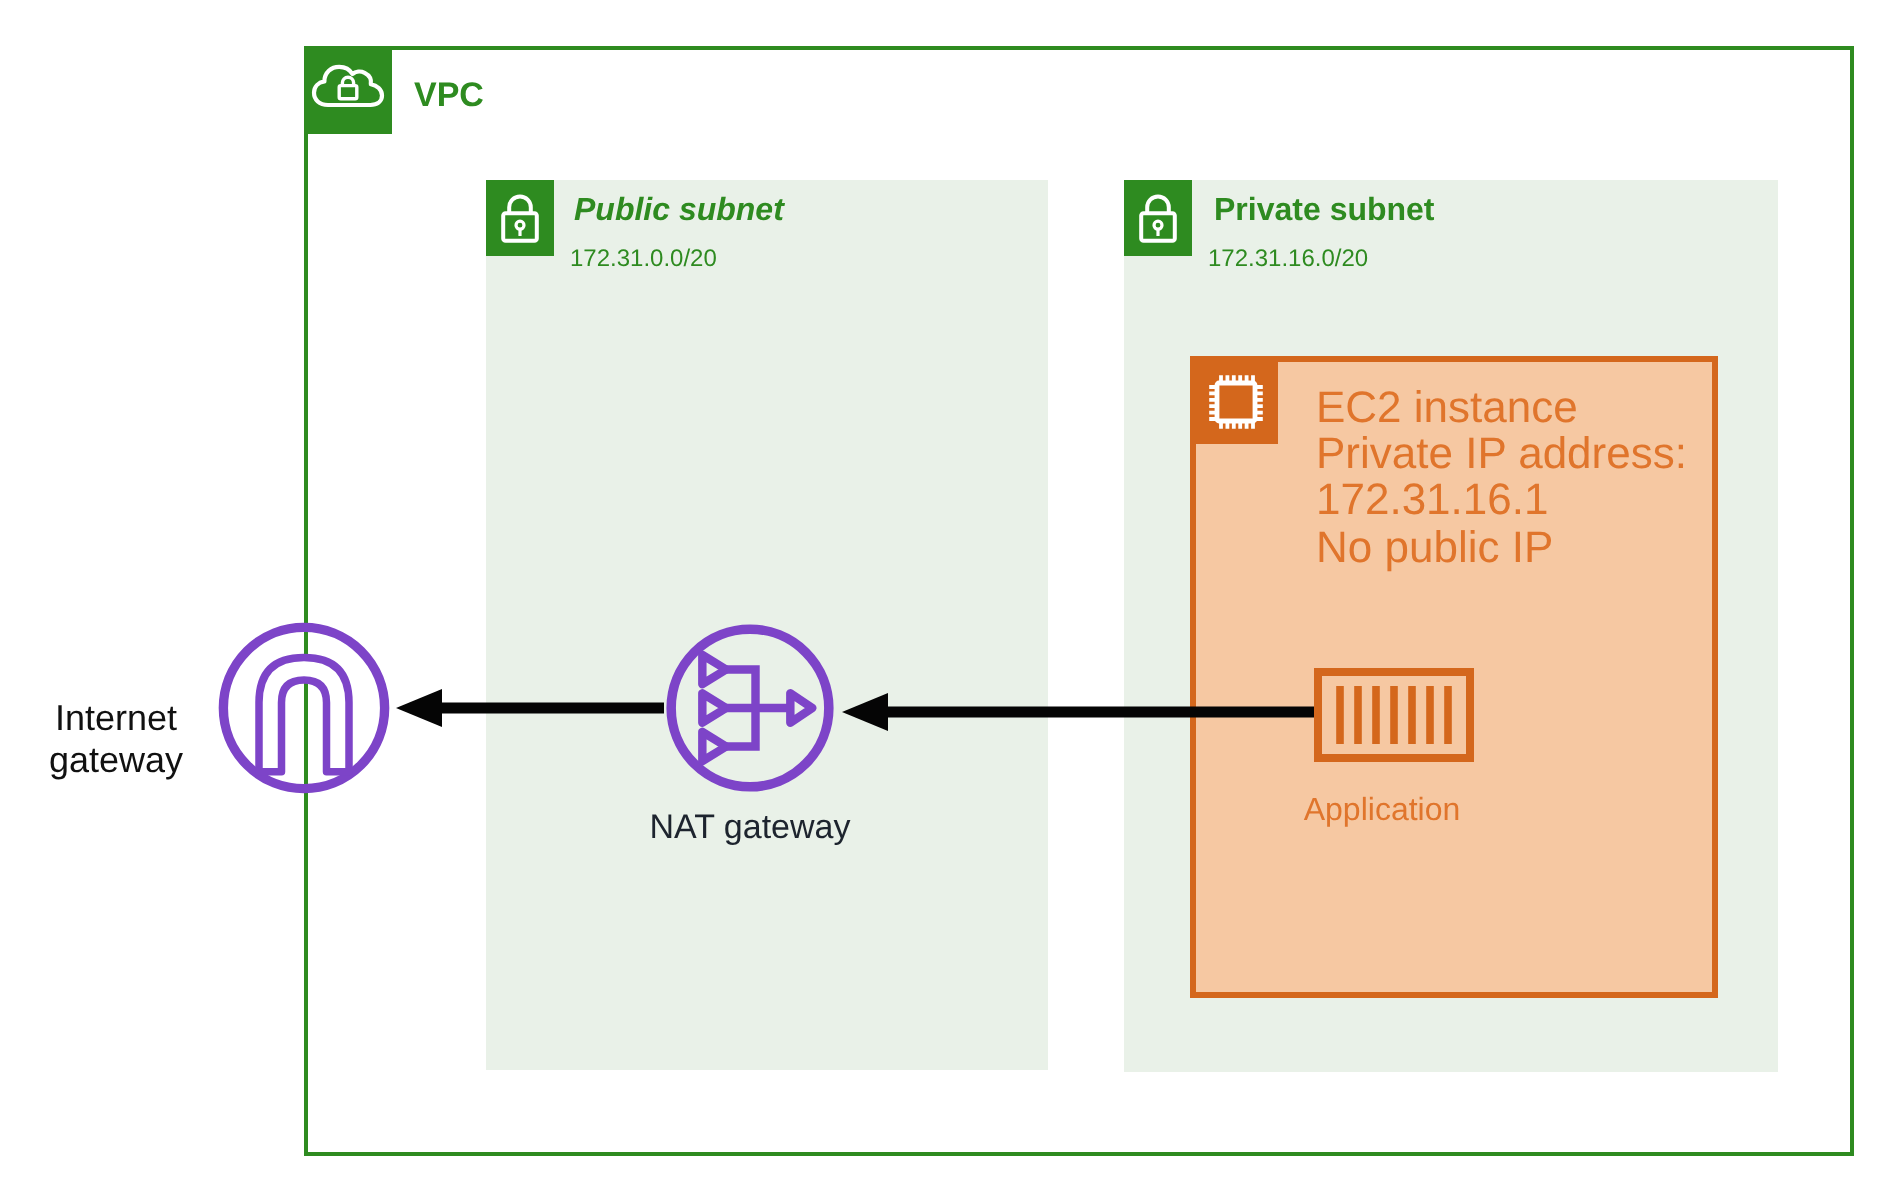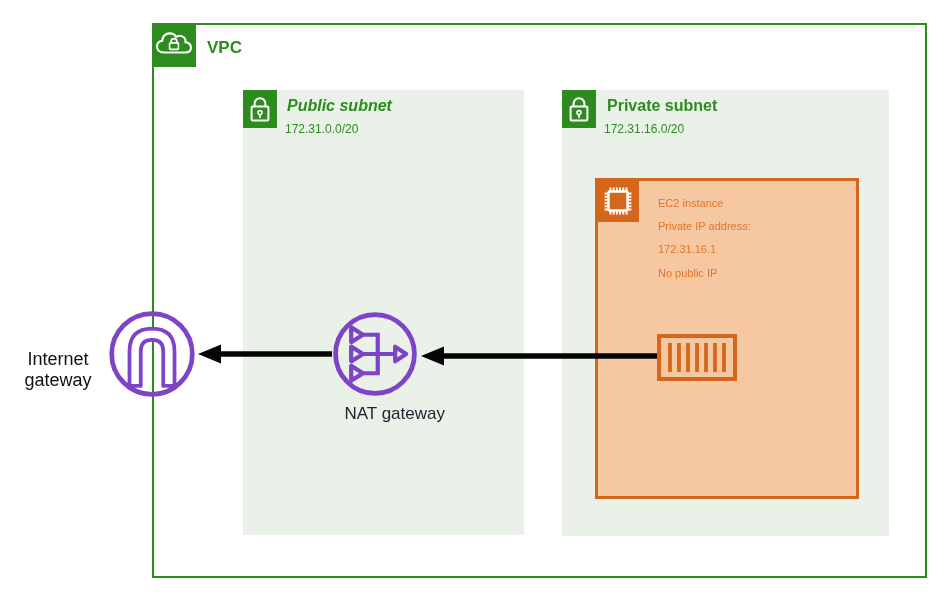--- a/index.html
+++ b/index.html
@@ -14,26 +14,26 @@
   .subnet{background:#E9F1E8;}
   .subnet-public{left:243px;top:90px;width:281px;height:445px;}
   .subnet-private{left:562px;top:90px;width:327px;height:446px;}
   .subnet-label{font-size:16px;font-weight:bold;color:#2E8B20;white-space:nowrap;}
   .subnet-cidr{font-size:12px;color:#2E8B20;white-space:nowrap;}
   .pub-label{left:287px;top:97px;font-style:italic;} .pub-cidr{left:285px;top:122px;}
   .priv-label{left:607px;top:97px;} .priv-cidr{left:604px;top:122px;}
   
   .ec2-box{left:595px;top:178px;width:264px;height:321px;box-sizing:border-box;
            border:3px solid #D4671C;background:#F6C8A2;}
-  .ec2-text{left:658px;top:192px;font-size:11px;line-height:23.2px;color:#E0752C;white-space:nowrap;}
+  .ec2-text{left:658px;top:192px;font-size:22px;line-height:23.2px;color:#E0752C;white-space:nowrap;}
   
   .container-label{left:621px;top:395px;width:140px;text-align:center;
                    font-size:16px;line-height:21.5px;color:#E0752C;}
   
-  .nat-label{left:305px;top:404px;width:140px;text-align:right;
+  .nat-label{left:305px;top:404px;width:140px;text-align:center;
              font-size:17px;font-weight:500;color:#1D242E;}
   .igw-label{left:8px;top:329px;width:100px;text-align:center;
              font-size:18px;line-height:21px;color:#111111;margin-top:20px;}
   svg{display:block;}
   .overlay{left:0;top:0;z-index:10;pointer-events:none;}
 </style>
 </head>
 <body>
 
 <div class="abs vpc-box"></div>
@@ -94,20 +94,21 @@
   <div>No public IP</div>
 </div>
 
 <div class="abs" style="left:657px;top:334px;">
   <svg width="80" height="47" viewBox="0 0 80 47">
     <rect x="2" y="2" width="76" height="43" fill="none" stroke="#D4671C" stroke-width="4"></rect>
     <path d="M13,9 V38 M22,9 V38 M31,9 V38 M40,9 V38 M49,9 V38 M58,9 V38 M67,9 V38" stroke="#D4671C" stroke-width="3.8"></path>
   </svg>
 </div>
 <div class="abs container-label">
+  <div>Application</div>
 </div>
 
 <div class="abs" style="left:331px;top:310px;">
   <svg width="88" height="88" viewBox="0 0 96 96">
     <circle cx="48" cy="48" r="43" fill="none" stroke="#7D44C8" stroke-width="5.2"></circle>
     <path d="M22,19 V35 L35,27 Z M22,40 V56 L35,48 Z M22,61 V77 L35,69 Z M70,40 V56 L82,48 Z" fill="none" stroke="#7D44C8" stroke-width="4.6" stroke-linejoin="round"></path>
     <path d="M35,27 H51 V69 H35 M35,48 H70" fill="none" stroke="#7D44C8" stroke-width="4.6"></path>
   </svg>
 </div>
 <div class="abs nat-label">NAT gateway</div>

